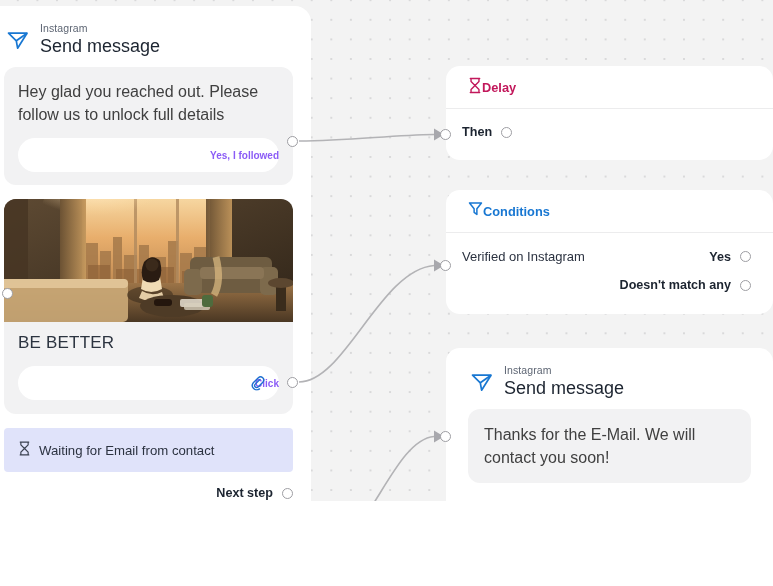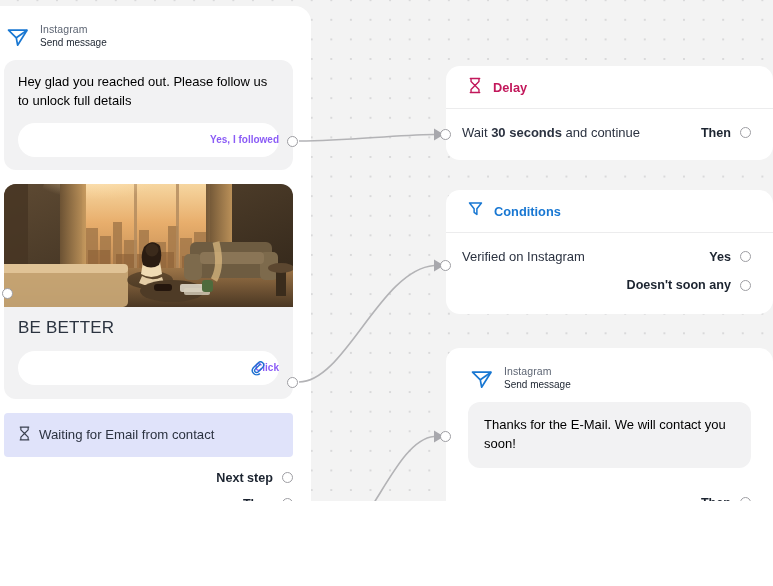--- a/index.html
+++ b/index.html
@@ -66,37 +66,37 @@
     flex-direction: column;
     justify-content: center;
     line-height: 1.15;
   }
   .ig-channel {
     font-size: 10.5px;
     color: #5d6573;
     letter-spacing: .1px;
   }
   .ig-action {
-    font-size: 10px;
+    font-size: 18px;
     color: #1c2430;
     margin-top: 2px;
   }
 
   
   .bubble {
     background: #f2f2f3;
     border-radius: 12px;
     margin: 0 18px 14px 18px;
     padding: 13px 14px 13px 14px;
     box-sizing: border-box;
   }
   .bubble-text {
-    font-size: 13px;
+    font-size: 16px;
     line-height: 1.45;
-    color: #000000;
+    color: #404040;
   }
   .pill-btn {
     margin-top: 12px;
     background: #ffffff;
     border-radius: 20px;
     height: 34px;
     display: flex;
     align-items: center;
     justify-content: flex-end;
     position: relative;
@@ -178,21 +178,21 @@
   .node-cond   { left: 446px; top: 190px; width: 327px; height: 124px; }
   .node-msg2   { left: 446px; top: 348px; width: 327px; height: 180px; }
 
   .card-head {
     height: 43px;
     display: flex;
     align-items: center;
     padding-left: 22px;
     border-bottom: 1px solid #ececed;
     box-sizing: border-box;
-    gap: 11px;
+    gap: 0;
   }
   .card-head .lbl {
     font-size: 12.8px;
     font-weight: bold;
   }
   .lbl-delay { color: #c2185b; }
   .lbl-cond  { color: #1877d2; text-align: center; }
 
   .card-body {
     position: relative;
@@ -419,21 +419,20 @@
     <div class="card-head">
       <span>
         <svg width="14" height="17" viewBox="0 0 12 14">
           <path d="M2 1 H10 M2 13 H10 M2.6 1 v2.6 L6 7 l-3.4 3.4 V13 M9.4 1 v2.6 L6 7 l3.4 3.4 V13" fill="none" stroke="#c2185b" stroke-width="1.2" stroke-linecap="round" stroke-linejoin="round"></path>
         </svg>
       </span>
       <span class="lbl lbl-delay">Delay</span>
     </div>
     <div class="card-body">
       <div class="row-line">
-        <span><span>Wait </span><b>30 seconds</b><span> and continue</span></span>
         <span class="right">
           <span>Then</span>
           <span class="port"></span>
         </span>
       </div>
     </div>
   </div>
 
   <div class="node node-cond">
     <div class="card-head">
@@ -446,21 +445,21 @@
     </div>
     <div class="card-body">
       <div class="row-line">
         <span>Verified on Instagram</span>
         <span class="right">
           <span>Yes</span>
           <span class="port"></span>
         </span>
       </div>
       <div class="cond-row2">
-        <span>Doesn't soon any</span>
+        <span>Doesn't match any</span>
         <span class="port"></span>
       </div>
     </div>
   </div>
 
   <div class="node node-msg2">
     <div class="ig-header" style="padding-left:22px;">
       <span class="ig-icon">
         <svg width="26" height="26" viewBox="0 0 26 26">
           <path d="M3.5 7.2 L22 7.2 L12.6 22.2 L11.3 14.8 Z" fill="none" stroke="#1877d2" stroke-width="1.7" stroke-linejoin="round"></path>

